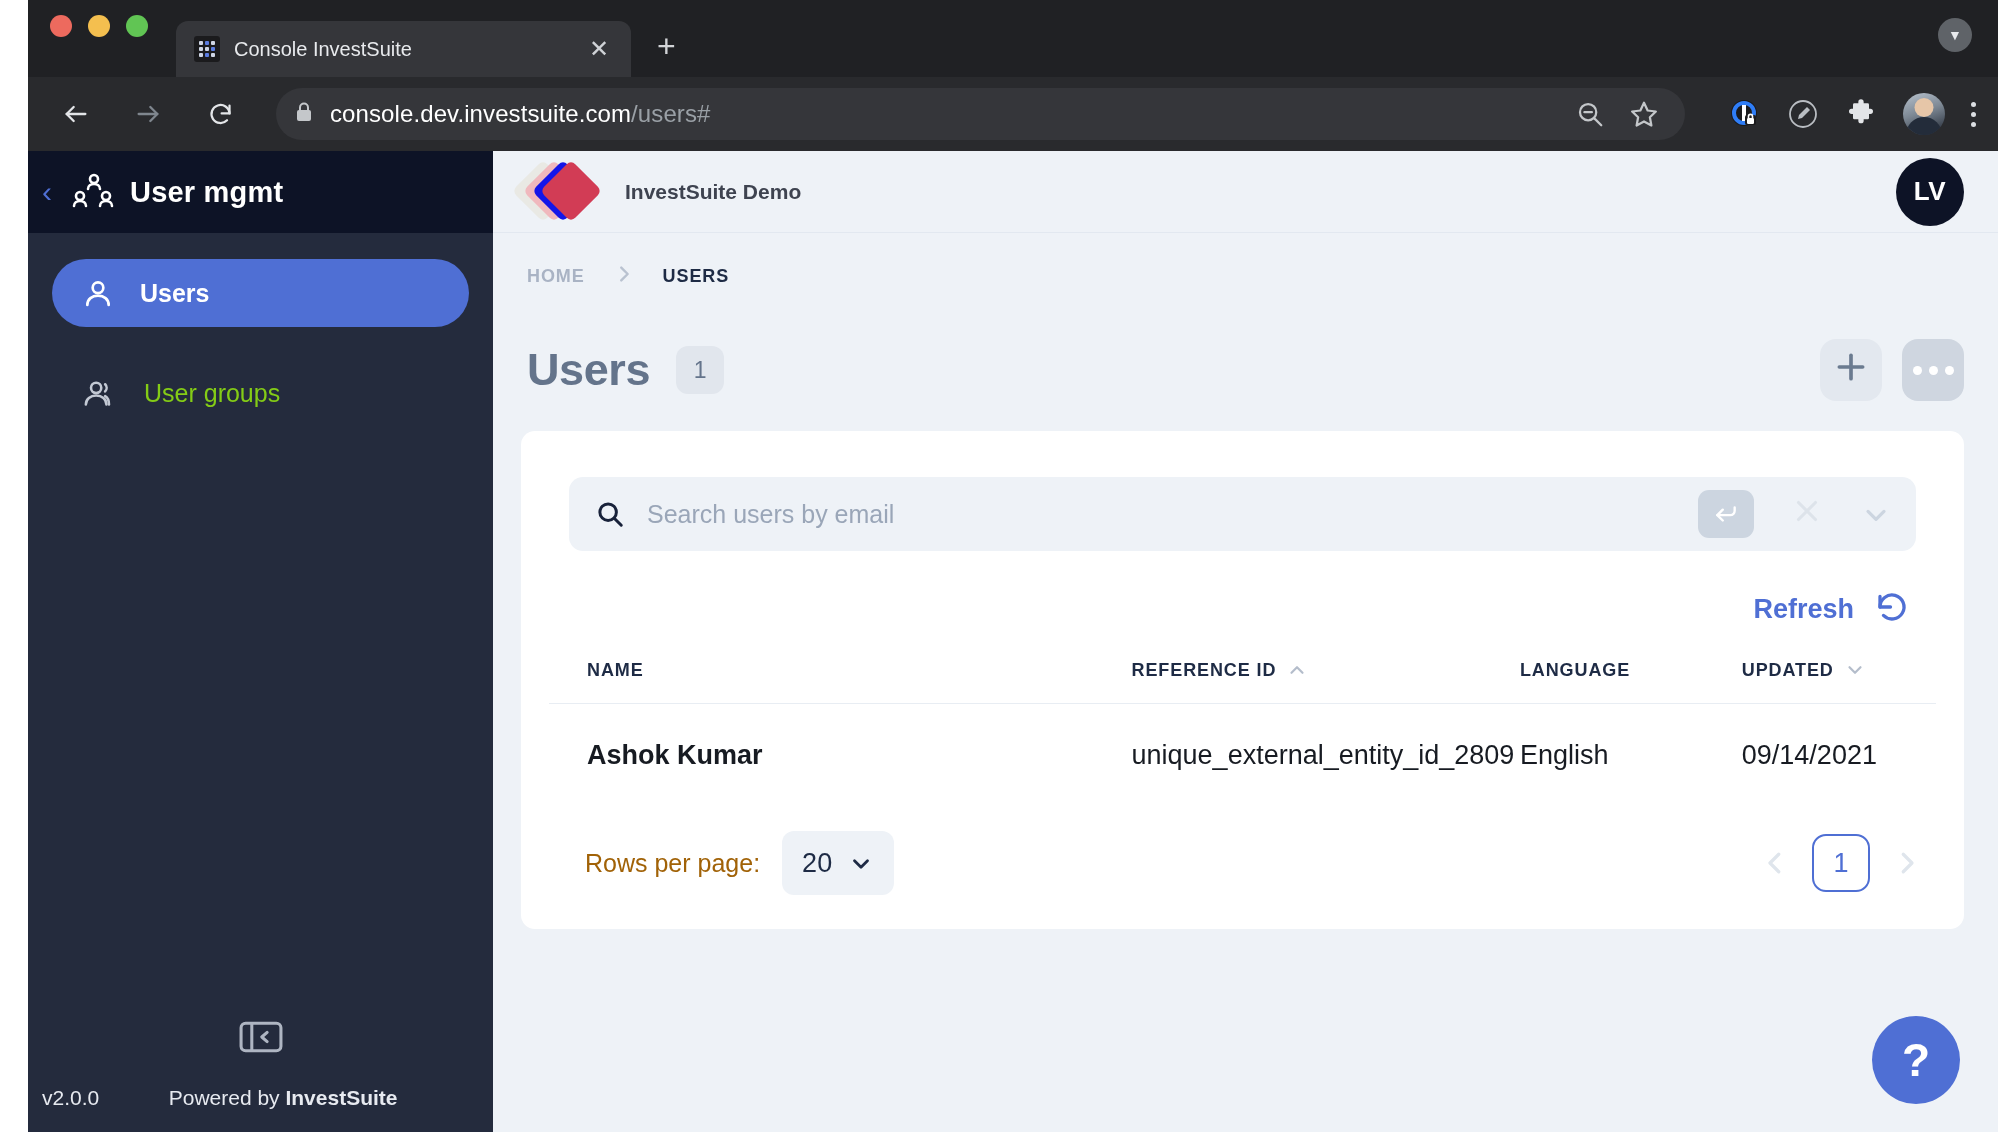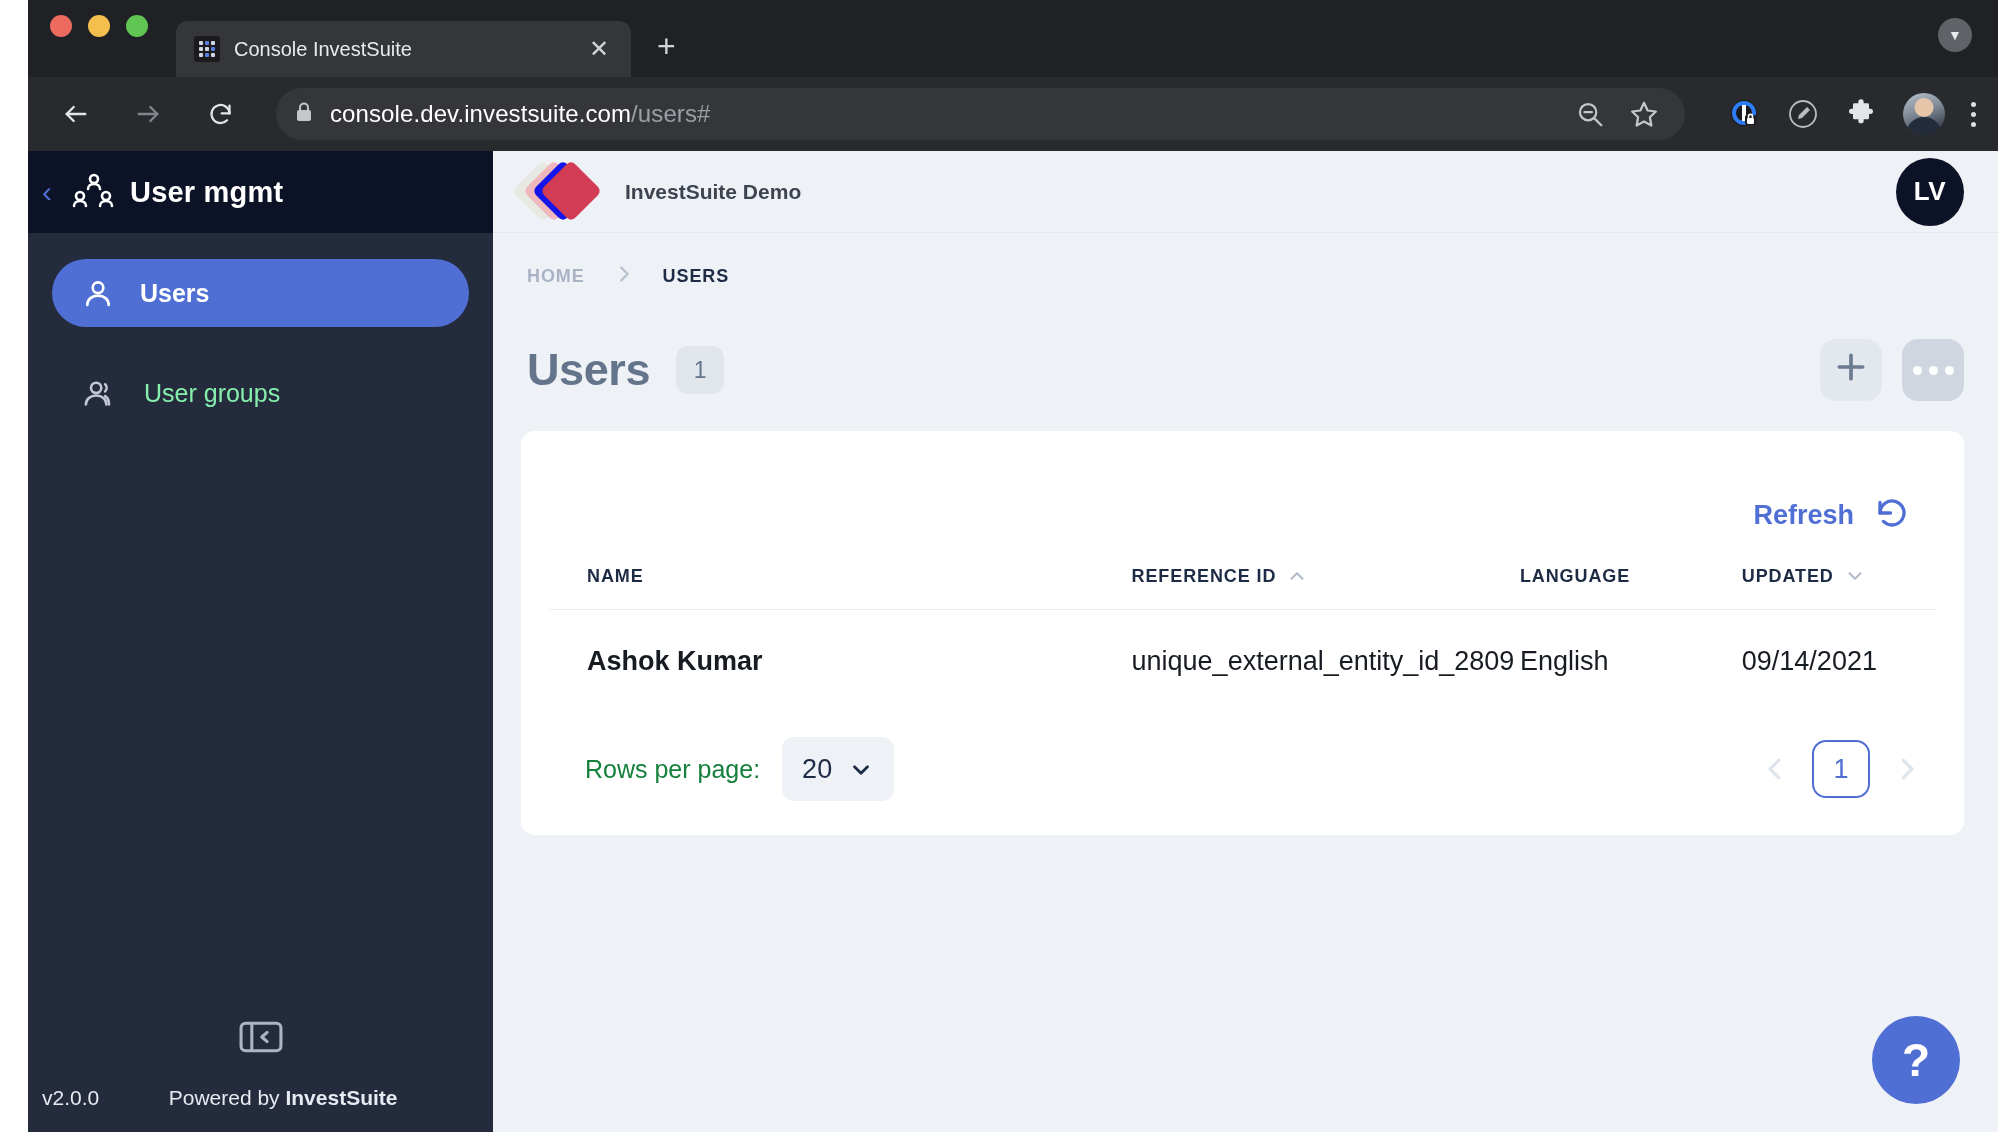--- a/index.html
+++ b/index.html
@@ -78,21 +78,21 @@
   }
   .sb-back { color: #4f6fd4; font-size: 30px; line-height: 1; width: 22px; text-align: center; }
   .sb-head-icon { color: #ffffff; display: flex; align-items: center; }
   .sb-head-title { color: #ffffff; font-size: 29px; font-weight: bold; letter-spacing: .2px; }
   .sb-nav { padding: 26px 24px 0 24px; }
   .sb-item {
     display: flex; align-items: center; gap: 26px; height: 68px;
     border-radius: 34px; padding-left: 30px; margin-bottom: 32px;
   }
   .sb-item.active { background: #4f6fd4; }
-  .sb-item .lbl { font-size: 25px; color: #86efac; }
+  .sb-item .lbl { font-size: 25px; color: #84cc16; }
   .sb-item.active .lbl { color: #ffffff; font-weight: bold; }
   .sb-item .ico { color: #c3c9d4; display: flex; align-items: center; }
   .sb-item.active .ico { color: #ffffff; }
   .sb-spacer { flex: 1; }
   .sb-collapse { display: flex; justify-content: center; margin-bottom: 30px; color: #aeb5c2; }
   .sb-foot {
     display: flex; align-items: flex-end; padding: 0 14px 22px 14px;
     font-size: 21px; color: #e7eaf0;
   }
   .sb-ver { flex: none; }
@@ -169,21 +169,21 @@
     border-top: 1px solid #e8edf3; white-space: nowrap;
   }
   td.name { font-weight: bold; }
   .col-name { width: 42%; padding-left: 38px !important; }
   .col-ref { width: 28%; }
   .col-lang { width: 16%; }
   .col-upd { width: 14%; }
   tbody td.col-name { padding-left: 38px; }
 
   .pager { display: flex; align-items: center; padding: 26px 8px 34px 36px; }
-  .rpp-label { font-size: 25px; color: #15803d; }
+  .rpp-label { font-size: 25px; color: #a16207; }
   .rpp-select {
     margin-left: 22px; height: 64px; min-width: 106px; border-radius: 12px; background: #eef2f7;
     display: flex; align-items: center; justify-content: center; gap: 16px; padding: 0 20px;
     font-size: 27px; color: #1e2b45;
   }
   .rpp-select .cd { color: #1e2b45; display: flex; }
   .pages { margin-left: auto; display: flex; align-items: center; gap: 16px; }
   .pg-arrow { color: #dfe5ec; display: flex; padding: 0 6px; }
   .pg-num {
     width: 58px; height: 58px; border-radius: 14px; border: 2px solid #4f6fd4;
@@ -404,20 +404,46 @@
                   <i></i>
                   <i></i>
                   <i></i>
                 </span>
             </span>
           </span>
         </div>
 
         <div class="card">
 
+          <div class="search-wrap">
+            <span class="search-ic">
+              <svg width="30" height="30" viewBox="0 0 24 24" fill="none" stroke="currentColor" stroke-width="2.4" stroke-linecap="round">
+                  <circle cx="10.5" cy="10.5" r="6.6"></circle>
+                  <line x1="15.6" y1="15.6" x2="21" y2="21"></line>
+                </svg>
+            </span>
+            <input class="search-input" type="text" placeholder="Search users by email" style="">
+            <span class="enter-btn">
+              <svg width="28" height="26" viewBox="0 0 24 24" fill="none" stroke="#ffffff" stroke-width="2.2" stroke-linecap="round" stroke-linejoin="round">
+                  <polyline points="9,8 4,13 9,18"></polyline>
+                  <path d="M4 13h12a4 4 0 0 0 4-4V6"></path>
+                </svg>
+            </span>
+            <span class="clear-x">
+              <svg width="34" height="34" viewBox="0 0 24 24" fill="none" stroke="#dde3ea" stroke-width="2.2" stroke-linecap="round">
+                  <line x1="6" y1="6" x2="18" y2="18"></line>
+                  <line x1="18" y1="6" x2="6" y2="18"></line>
+                </svg>
+            </span>
+            <span class="chev-d">
+              <svg width="32" height="32" viewBox="0 0 24 24" fill="none" stroke="currentColor" stroke-width="2.4" stroke-linecap="round" stroke-linejoin="round">
+                  <polyline points="6,10 12,16 18,10"></polyline>
+                </svg>
+            </span>
+          </div>
 
           <div class="refresh-row">
             <span class="refresh-btn">
               <span class="txt">Refresh</span>
               <span>
                 <svg width="36" height="36" viewBox="0 0 24 24" fill="none" stroke="#4f6fd4" stroke-width="2.2" stroke-linecap="round" stroke-linejoin="round">
                     <path d="M4 12a8 8 0 1 1 2.3 5.6"></path>
                     <polyline points="4,5 4,12 11,12"></polyline>
                   </svg>
               </span>

